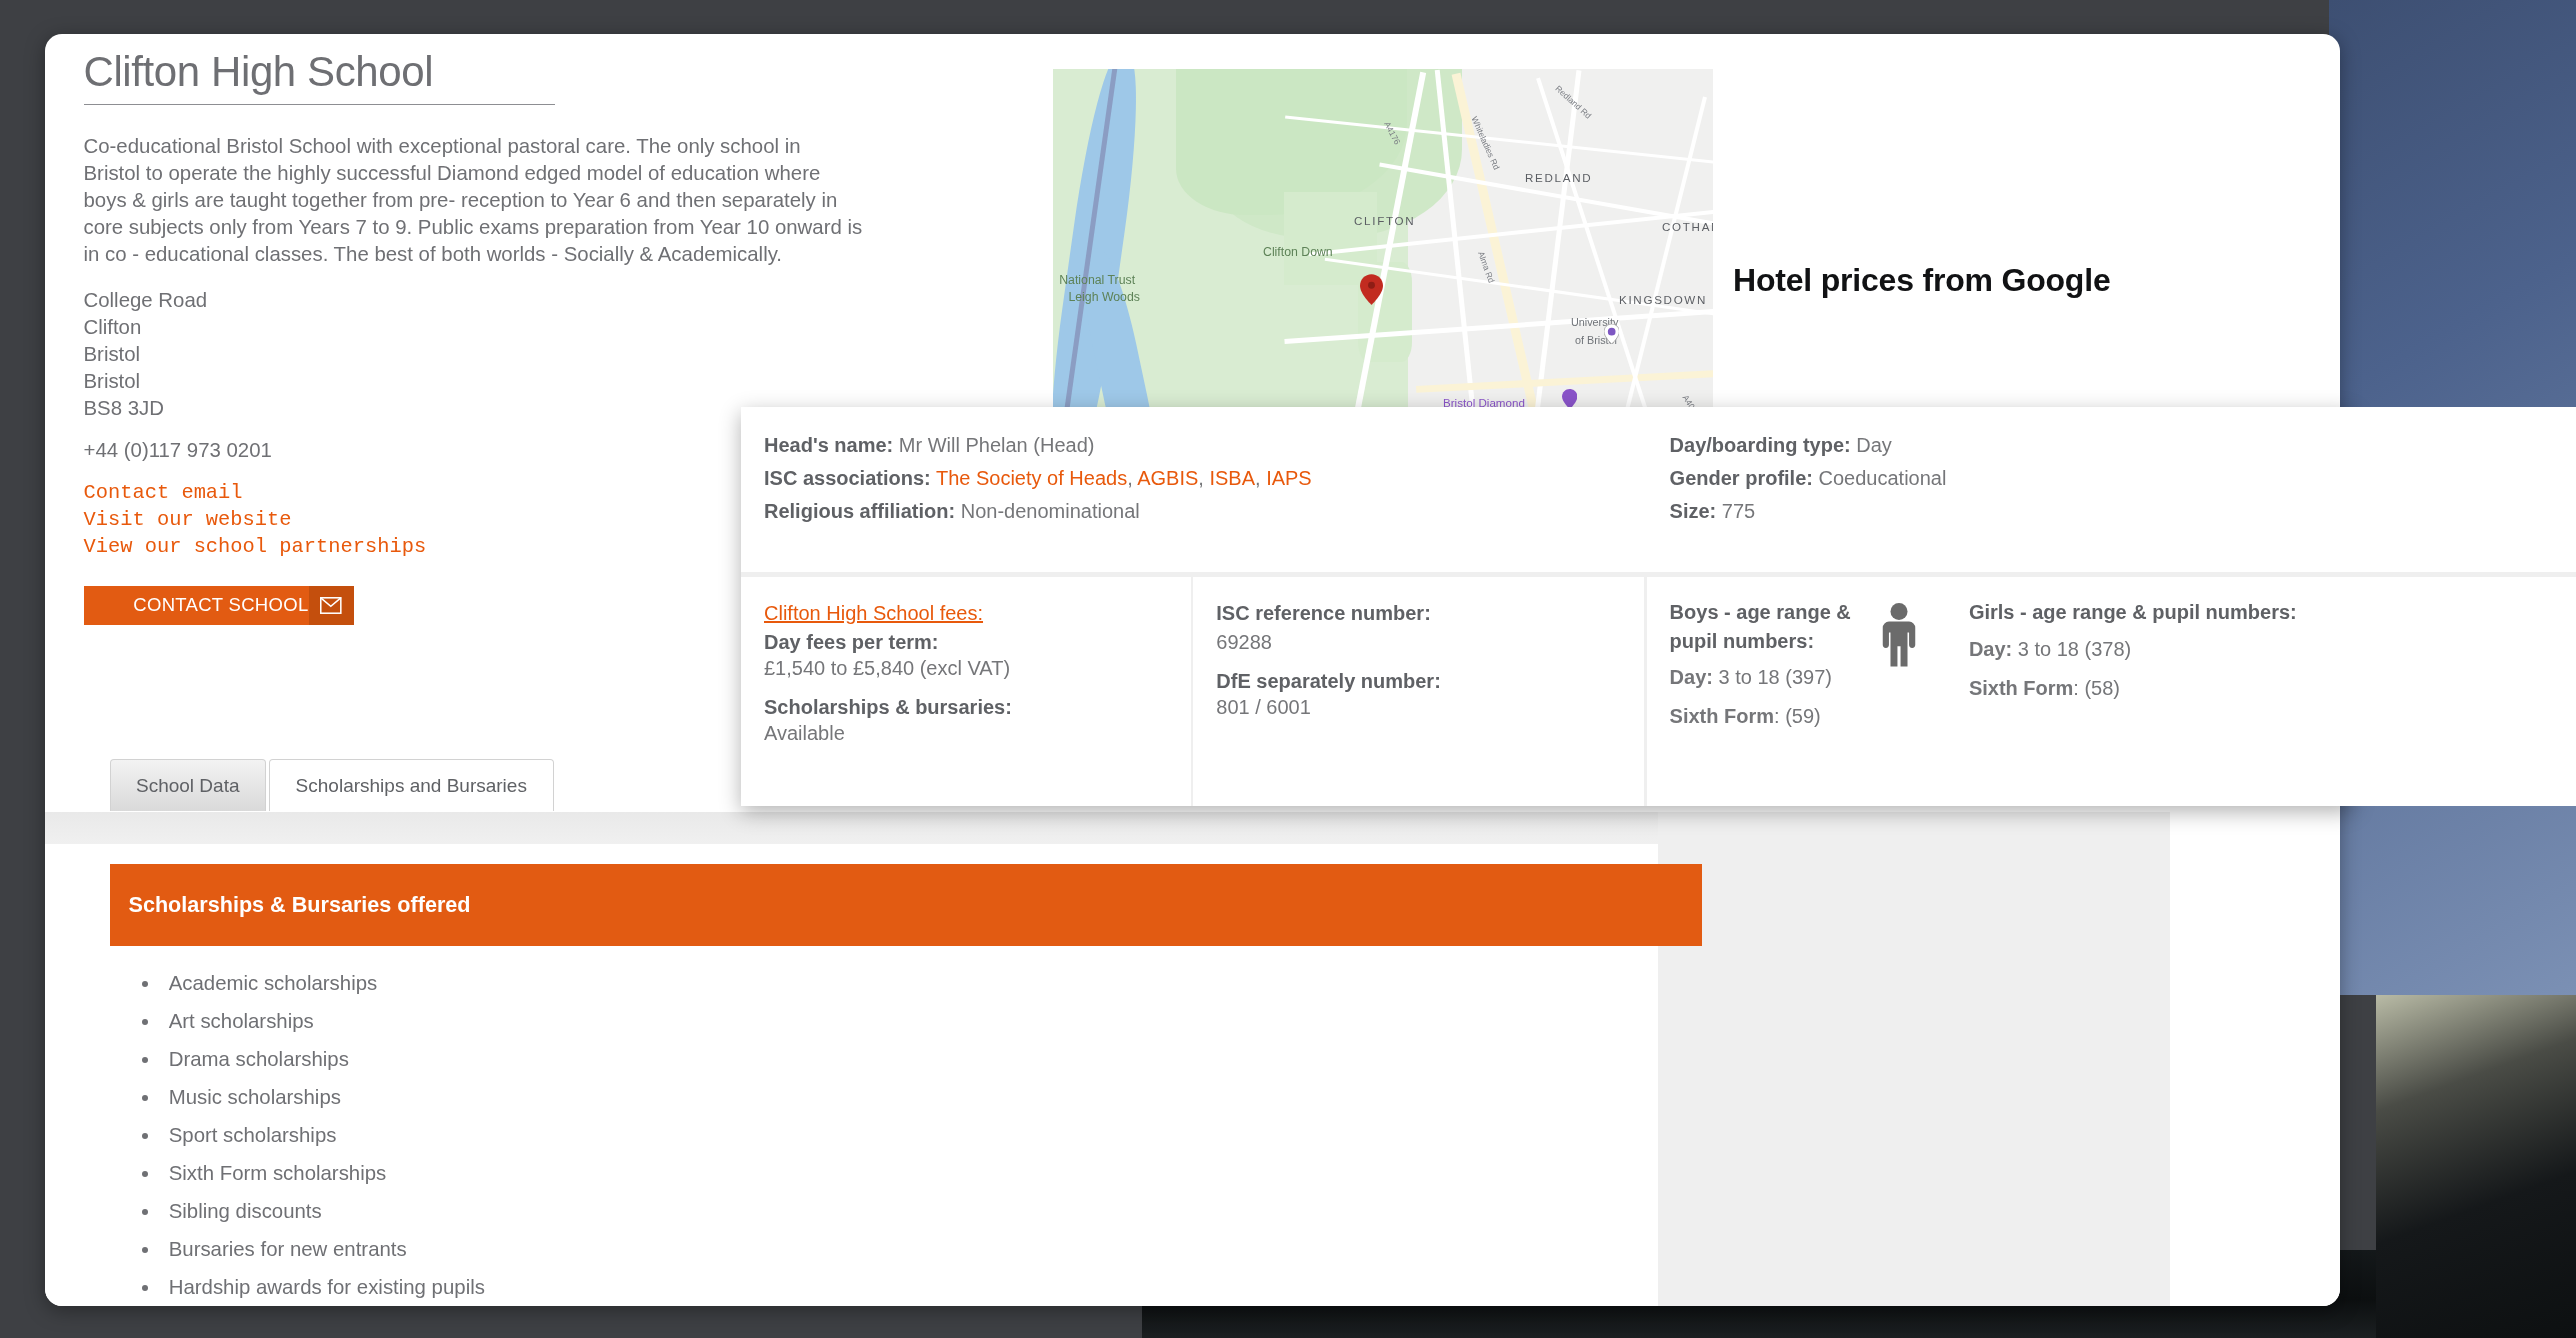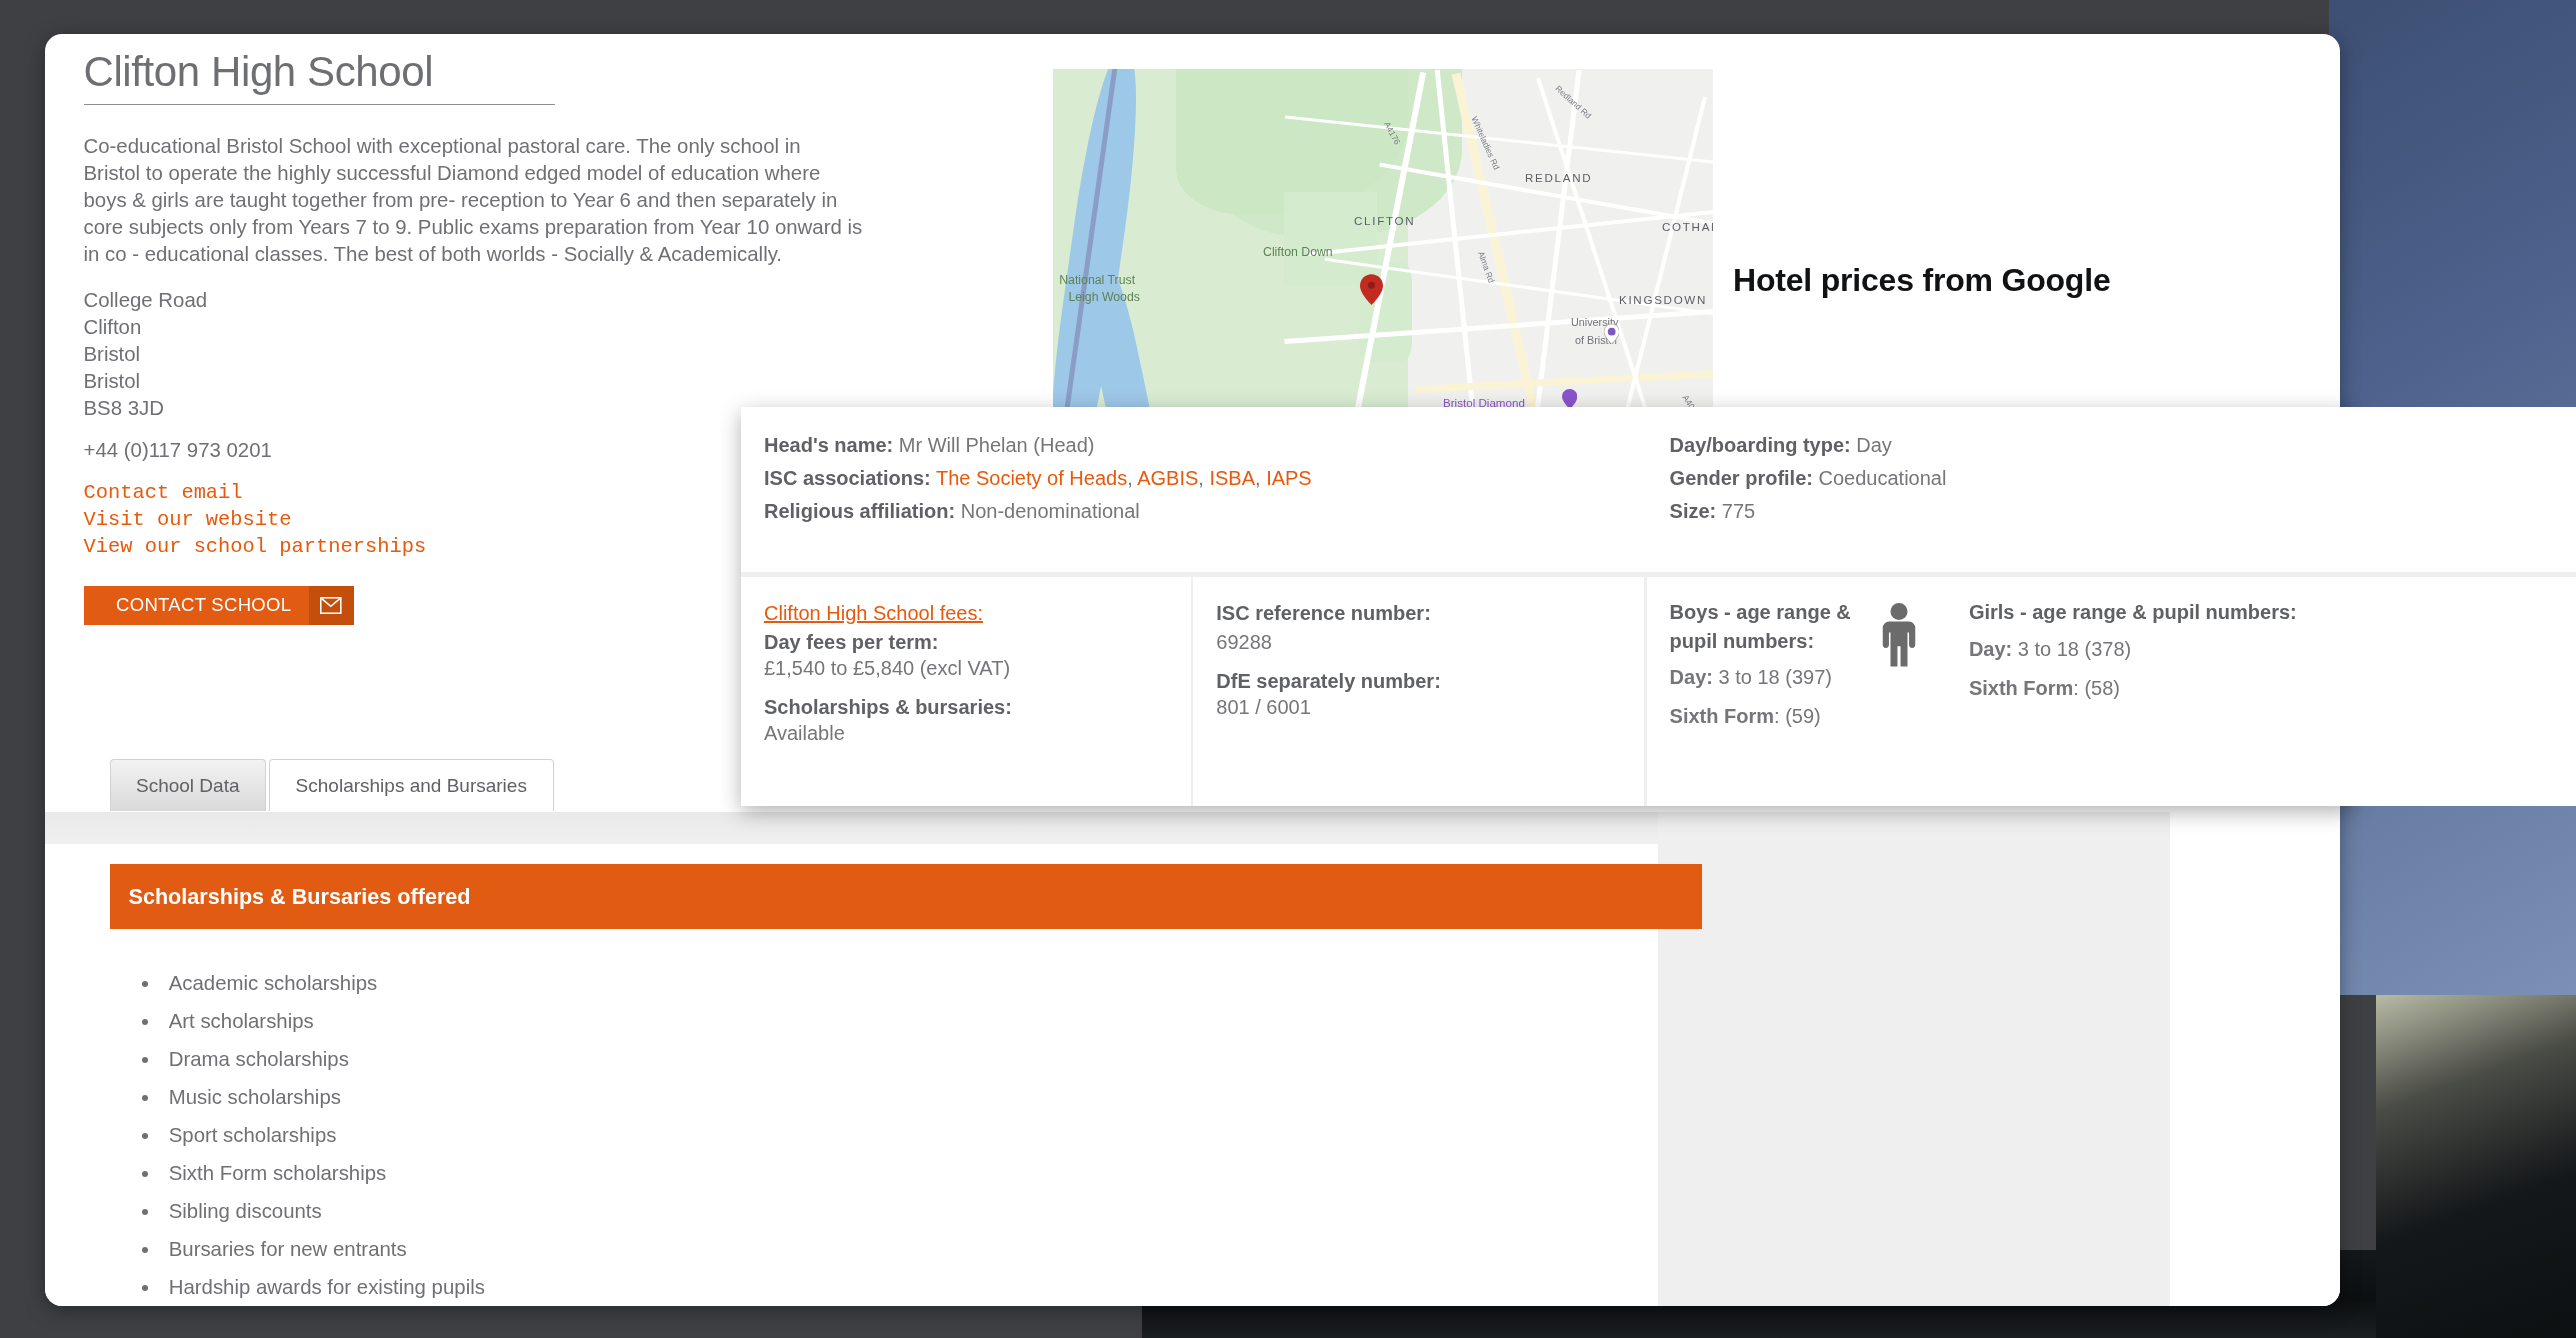--- a/index.html
+++ b/index.html
@@ -46,21 +46,21 @@
   #phone { margin:17px 0 0 18.5px; font-size:20.4px; color:#6f7074; }
   #link-list { margin:17px 0 0 18.5px; font-size:20.4px; line-height:27px;font-family:Liberation Mono, monospace; }
   #link-list a { display:block; color:#e8590c; text-decoration:none; }
 
   #contact-school-btn {
     margin:26px 0 0 18.5px; width:270px; height:39px; background:#e25b12;
     display:flex; align-items:center; cursor:pointer; border:none;
   }
   #contact-school-btn .btn-label {
     flex:1; color:#ffffff; font-size:18.5px; letter-spacing:0.3px;
-    padding-left:15.4px; text-align:center;
+    padding-left:15.4px; text-align:right;
   }
   #contact-school-btn .btn-icon {
     width:45px; height:39px; background:#c44f0d;
     display:flex; align-items:center; justify-content:center;
   }
 
   
   #tab-strip {
     position:absolute; left:65px; top:725px; display:flex; align-items:center; z-index:4;
   }
@@ -79,21 +79,21 @@
   }
   #content-grey {
     position:absolute; left:1613px; top:778px; width:512px; height:495px;
     background:#efefef;
   }
   #content-grey-top {
     position:absolute; left:0; top:778px; width:1613px; height:32px;
     background:linear-gradient(180deg,#e9e9e9,#f0f0f0);
   }
   #scholar-banner {
-    position:absolute; left:65px; top:830px; width:1592px; height:65px;
+    position:absolute; left:65px; top:830px; width:1592px; height:82px;
     background:#e25b12; display:flex; align-items:center;
   }
   #scholar-banner .banner-text {
     color:#ffffff; font-size:21.6px; font-weight:bold; padding-left:18.5px;
   }
   #scholar-list {
     position:absolute; left:116px; top:930px; font-size:20.4px;
     line-height:38px; color:#6f7074; list-style:disc;
   }
   #scholar-list li { padding-left:7.7px; }

